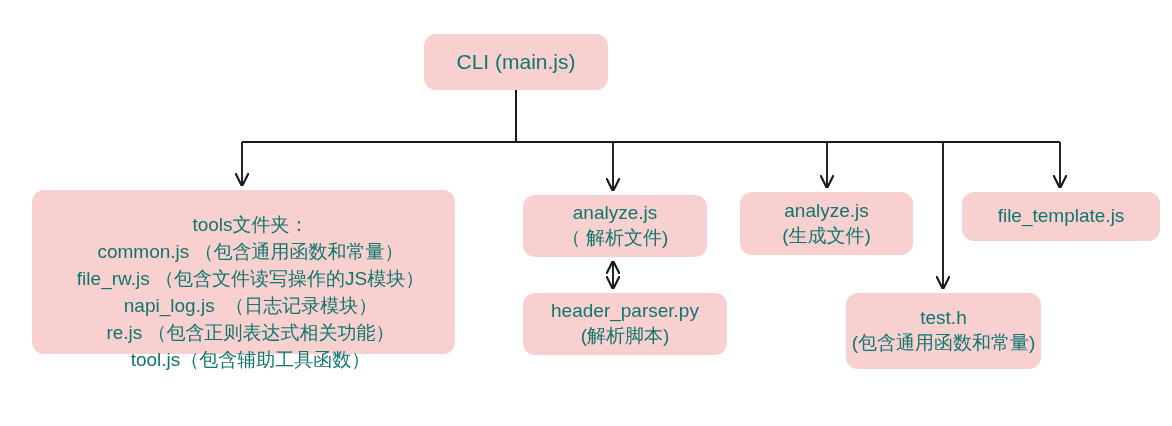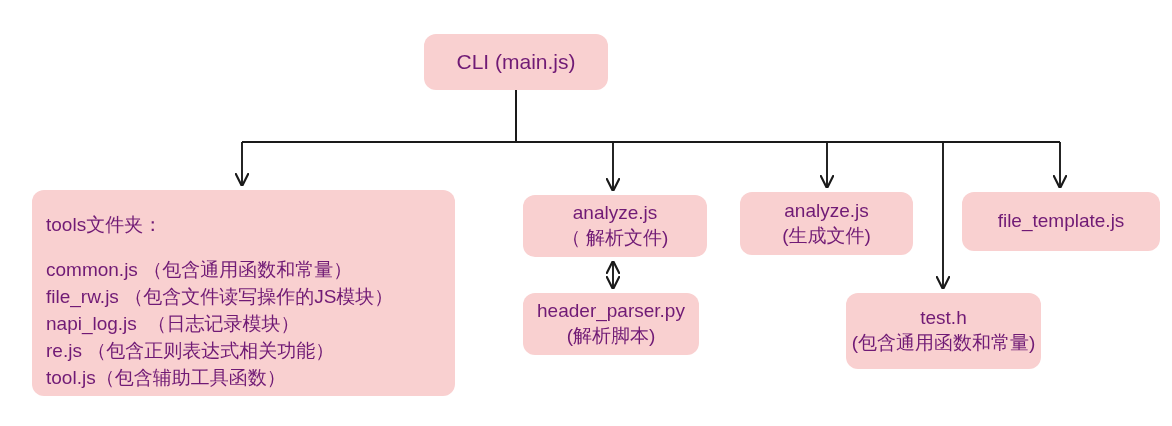--- a/index.html
+++ b/index.html
@@ -20,58 +20,58 @@
   }
   .node {
     position: absolute;
     background: #f9d0d0;
     border-radius: 12px;
     box-sizing: border-box;
     display: flex;
     flex-direction: column;
     align-items: center;
     justify-content: center;
-    color: #701a75;
+    color: #0f766e;
     line-height: 1.30;
     text-align: center;
     white-space: pre;
   }
   .node .ln { display: block; }
 
   
   #node-cli {
     left: 424px; top: 34px; width: 184px; height: 56px;
     font-size: 21px;
   }
   #node-tools {
-    left: 32px; top: 190px; width: 423px; height: 206px;
-    align-items: flex-start;
+    left: 32px; top: 190px; width: 423px; height: 164px;
+    align-items: center;
     justify-content: flex-start;
     padding: 22px 0 0 14px;
     text-align: left;
     font-size: 19px;
     line-height: 1.42;
   }
   #node-tools .ln { text-align: left; }
   #node-tools .gap { height: 18px; }
 
   #node-analyze {
     left: 523px; top: 195px; width: 184px; height: 62px;
     font-size: 19px;
   }
   #node-headerparser {
-    left: 523px; top: 293px; width: 176px; height: 62px;
+    left: 523px; top: 293px; width: 204px; height: 62px;
     font-size: 19px;
   }
   #node-generate {
     left: 740px; top: 192px; width: 173px; height: 63px;
     font-size: 19px;
   }
   #node-filetemplate {
-    left: 962px; top: 192px; width: 198px; height: 59px;
+    left: 962px; top: 192px; width: 198px; height: 49px;
     font-size: 19px;
   }
   #node-testh {
     left: 846px; top: 293px; width: 195px; height: 76px;
     font-size: 19px;
   }
 
   
   #edges {
     position: absolute;

